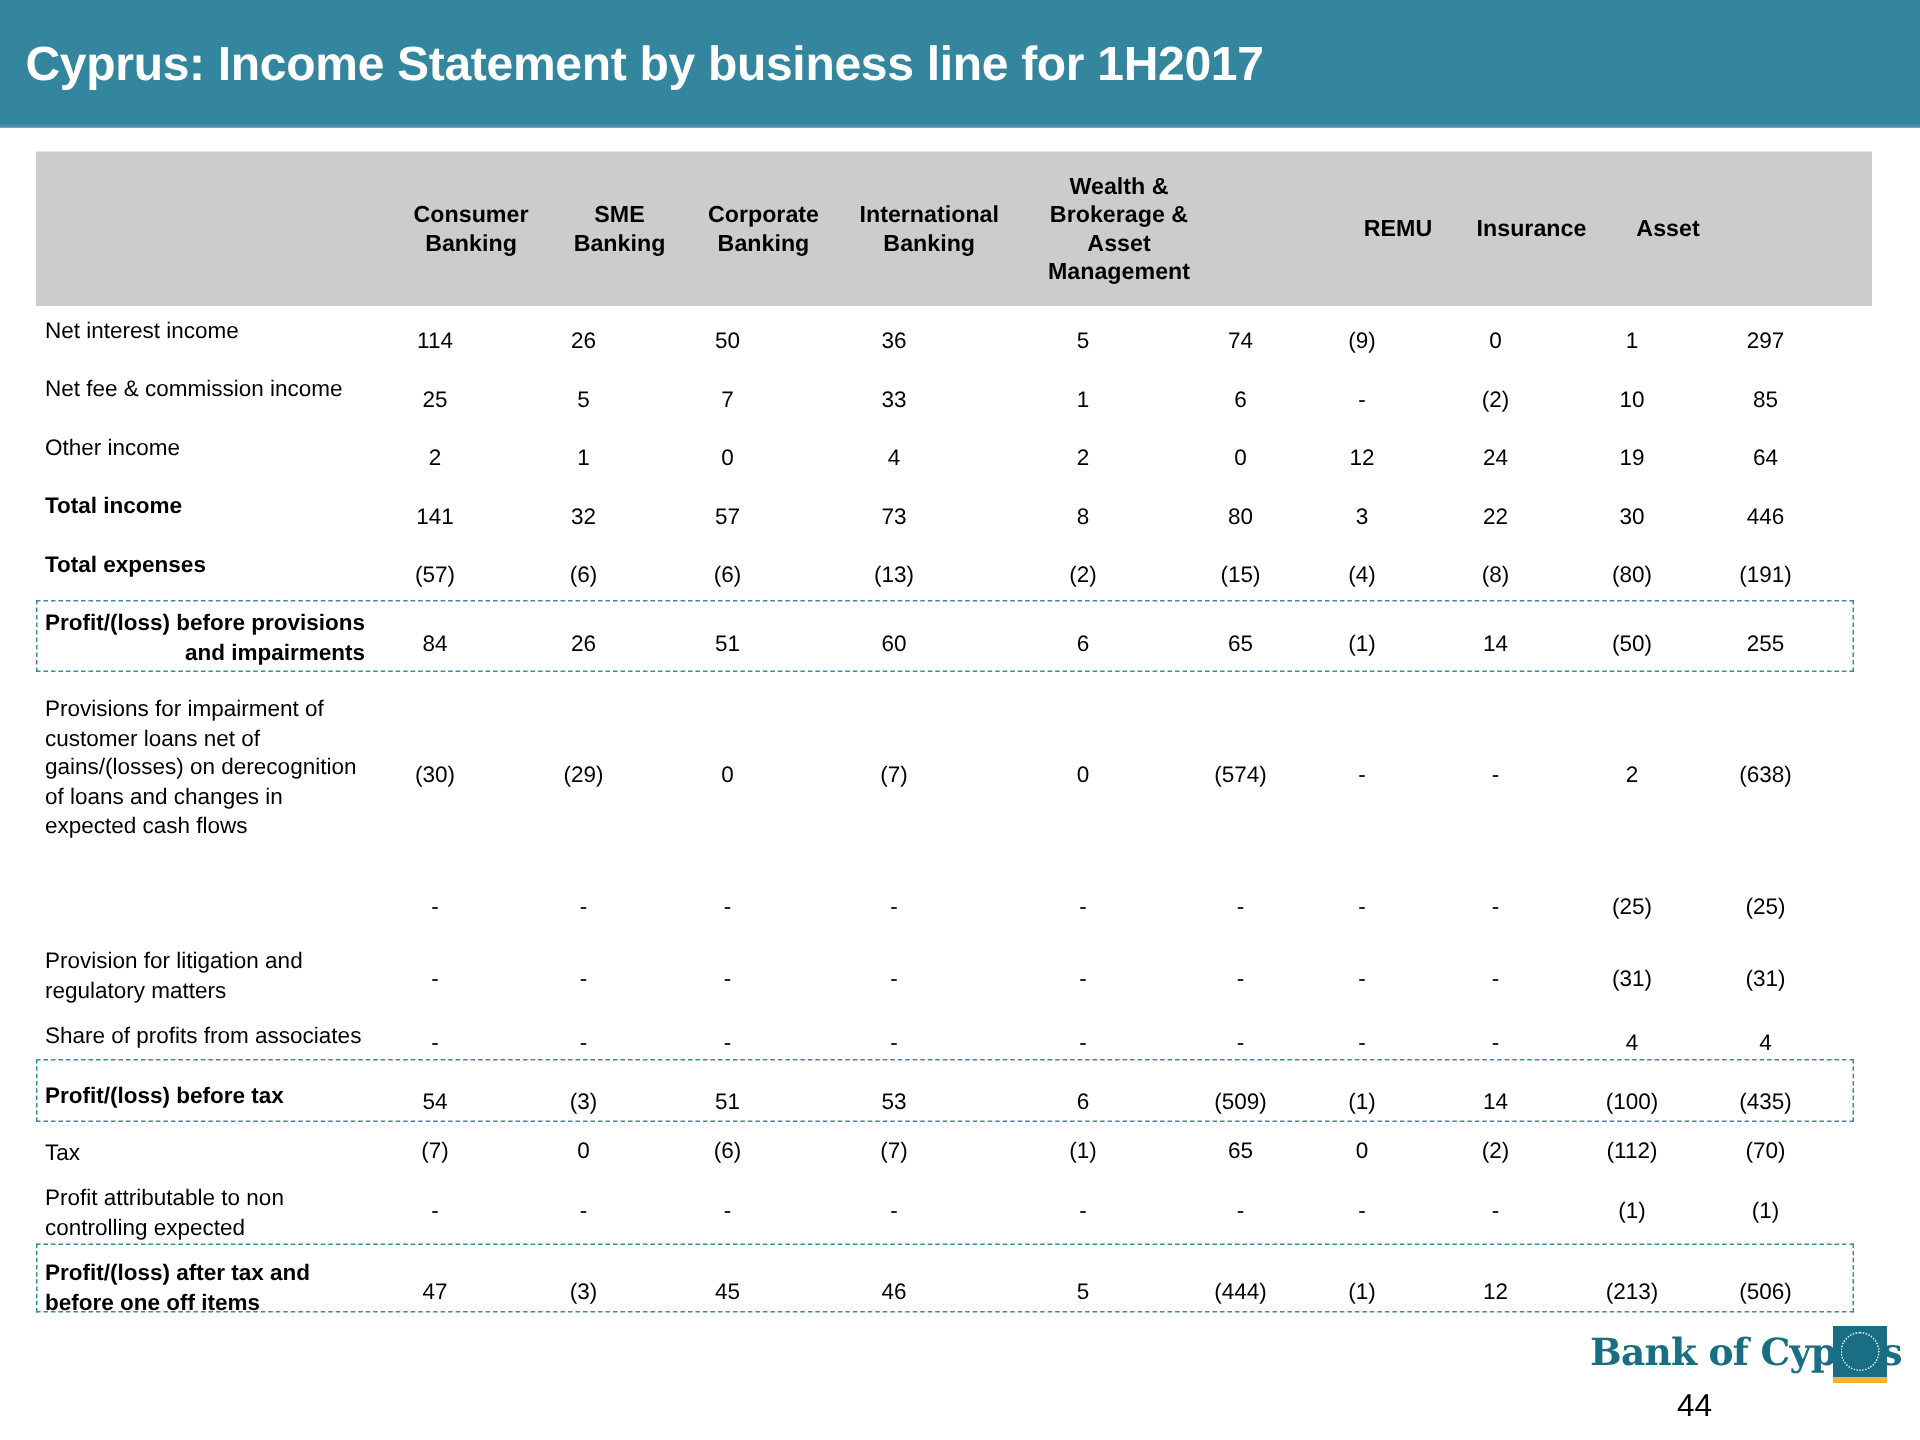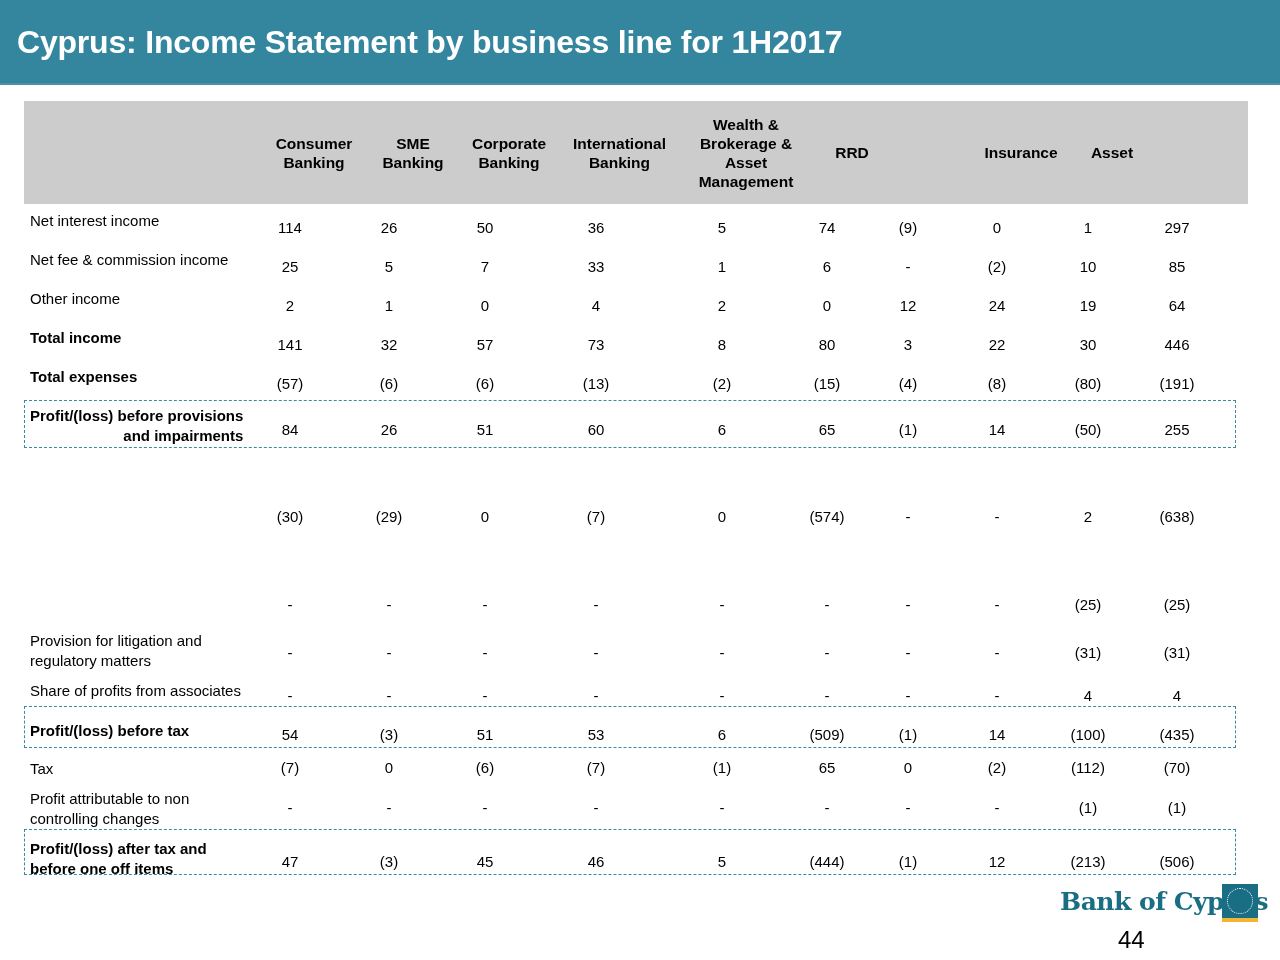--- a/index.html
+++ b/index.html
@@ -42,21 +42,21 @@
       font-family: "DejaVu Serif", serif; font-size: 25px; font-weight: bold; color: #1a6e84;
       letter-spacing: -0.5px;
     }
     .logo-badge {
       position: absolute; left: 1222px; top: 884px; width: 36px; height: 34px; background: #1a6e84;
       border-bottom: 4px solid #f1b434; display: flex; align-items: center; justify-content: center;
     }
     .logo-badge span {
       width: 24px; height: 24px; border: 1.5px dotted #ffffff; border-radius: 50%; display: block;
     }
-    .page-num { position: absolute; left: 1118px; top: 926px; font-size: 24px; text-align: center; }
+    .page-num { position: absolute; left: 1118px; top: 926px; font-size: 21px; text-align: center; }
   </style>
 </head>
 <body>
 
 <div class="banner">
   <h1 class="banner-title">Cyprus: Income Statement by business line for 1H2017</h1>
 </div>
 
 <div class="table-wrap">
   <div class="hdr">
@@ -65,21 +65,21 @@
     <div class="hdr-cell" style="left:344px;width:90px">SME
 Banking</div>
     <div class="hdr-cell" style="left:440px;width:90px">Corporate
 Banking</div>
     <div class="hdr-cell" style="left:540px;width:111px">International
 Banking</div>
     <div class="hdr-cell" style="left:662px;width:120px">Wealth &amp;
 Brokerage &amp;
 Asset
 Management</div>
-    <div class="hdr-cell" style="left:783px;width:90px">RRD</div>
+    <div class="hdr-cell" style="left:863px;width:90px">REMU</div>
     <div class="hdr-cell" style="left:947px;width:100px">Insurance</div>
     <div class="hdr-cell" style="left:1043px;width:90px">Asset</div>
   </div>
 
   <div id="rows">
       <div class="row" style="top: 110px; height: 36px;">
         <div class="row-label" style="top: 0px;">Net interest income</div>
         <div class="cell" style="left: 266px; top: 8px;">114</div>
         <div class="cell" style="left: 365px; top: 8px;">26</div>
         <div class="cell" style="left: 461px; top: 8px;">50</div>
@@ -152,20 +152,25 @@
         <div class="cell" style="left: 461px; top: 21px;">51</div>
         <div class="cell" style="left: 572px; top: 21px;">60</div>
         <div class="cell" style="left: 698px; top: 21px;">6</div>
         <div class="cell" style="left: 803px; top: 21px;">65</div>
         <div class="cell" style="left: 884px; top: 21px;">(1)</div>
         <div class="cell" style="left: 973px; top: 21px;">14</div>
         <div class="cell" style="left: 1064px; top: 21px;">(50)</div>
         <div class="cell" style="left: 1153px; top: 21px;">255</div>
       </div>
       <div class="row" style="top: 362px; height: 112px;">
+        <div class="row-label" style="top: 0px;">Provisions for impairment of
+customer loans  net  of
+gains/(losses) on derecognition
+of loans and  changes in
+expected cash flows</div>
         <div class="cell" style="left: 266px; top: 45px;">(30)</div>
         <div class="cell" style="left: 365px; top: 45px;">(29)</div>
         <div class="cell" style="left: 461px; top: 45px;">0</div>
         <div class="cell" style="left: 572px; top: 45px;">(7)</div>
         <div class="cell" style="left: 698px; top: 45px;">0</div>
         <div class="cell" style="left: 803px; top: 45px;">(574)</div>
         <div class="cell" style="left: 884px; top: 45px;">-</div>
         <div class="cell" style="left: 973px; top: 45px;">-</div>
         <div class="cell" style="left: 1064px; top: 45px;">2</div>
         <div class="cell" style="left: 1153px; top: 45px;">(638)</div>
@@ -231,21 +236,21 @@
         <div class="cell" style="left: 572px; top: 0px;">(7)</div>
         <div class="cell" style="left: 698px; top: 0px;">(1)</div>
         <div class="cell" style="left: 803px; top: 0px;">65</div>
         <div class="cell" style="left: 884px; top: 0px;">0</div>
         <div class="cell" style="left: 973px; top: 0px;">(2)</div>
         <div class="cell" style="left: 1064px; top: 0px;">(112)</div>
         <div class="cell" style="left: 1153px; top: 0px;">(70)</div>
       </div>
       <div class="row" style="top: 688px; height: 42px;">
         <div class="row-label" style="top: 0px;">Profit attributable to non
-controlling changes</div>
+controlling expected</div>
         <div class="cell" style="left: 266px; top: 10px;">-</div>
         <div class="cell" style="left: 365px; top: 10px;">-</div>
         <div class="cell" style="left: 461px; top: 10px;">-</div>
         <div class="cell" style="left: 572px; top: 10px;">-</div>
         <div class="cell" style="left: 698px; top: 10px;">-</div>
         <div class="cell" style="left: 803px; top: 10px;">-</div>
         <div class="cell" style="left: 884px; top: 10px;">-</div>
         <div class="cell" style="left: 973px; top: 10px;">-</div>
         <div class="cell" style="left: 1064px; top: 10px;">(1)</div>
         <div class="cell" style="left: 1153px; top: 10px;">(1)</div>

